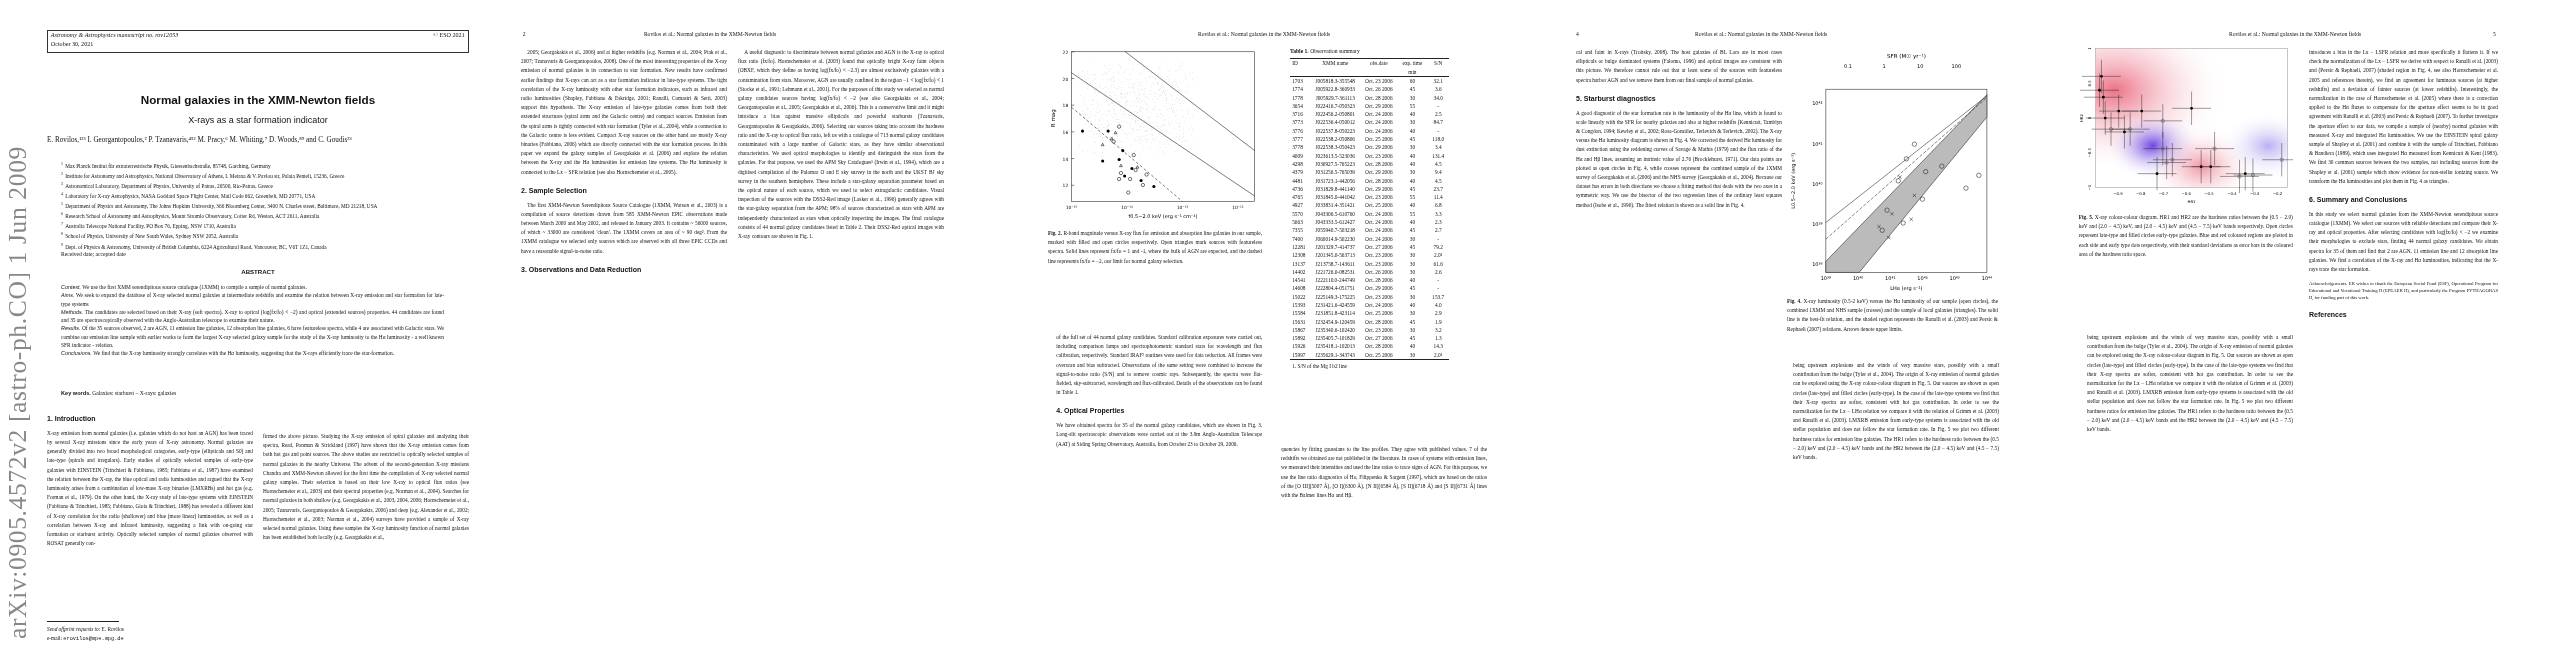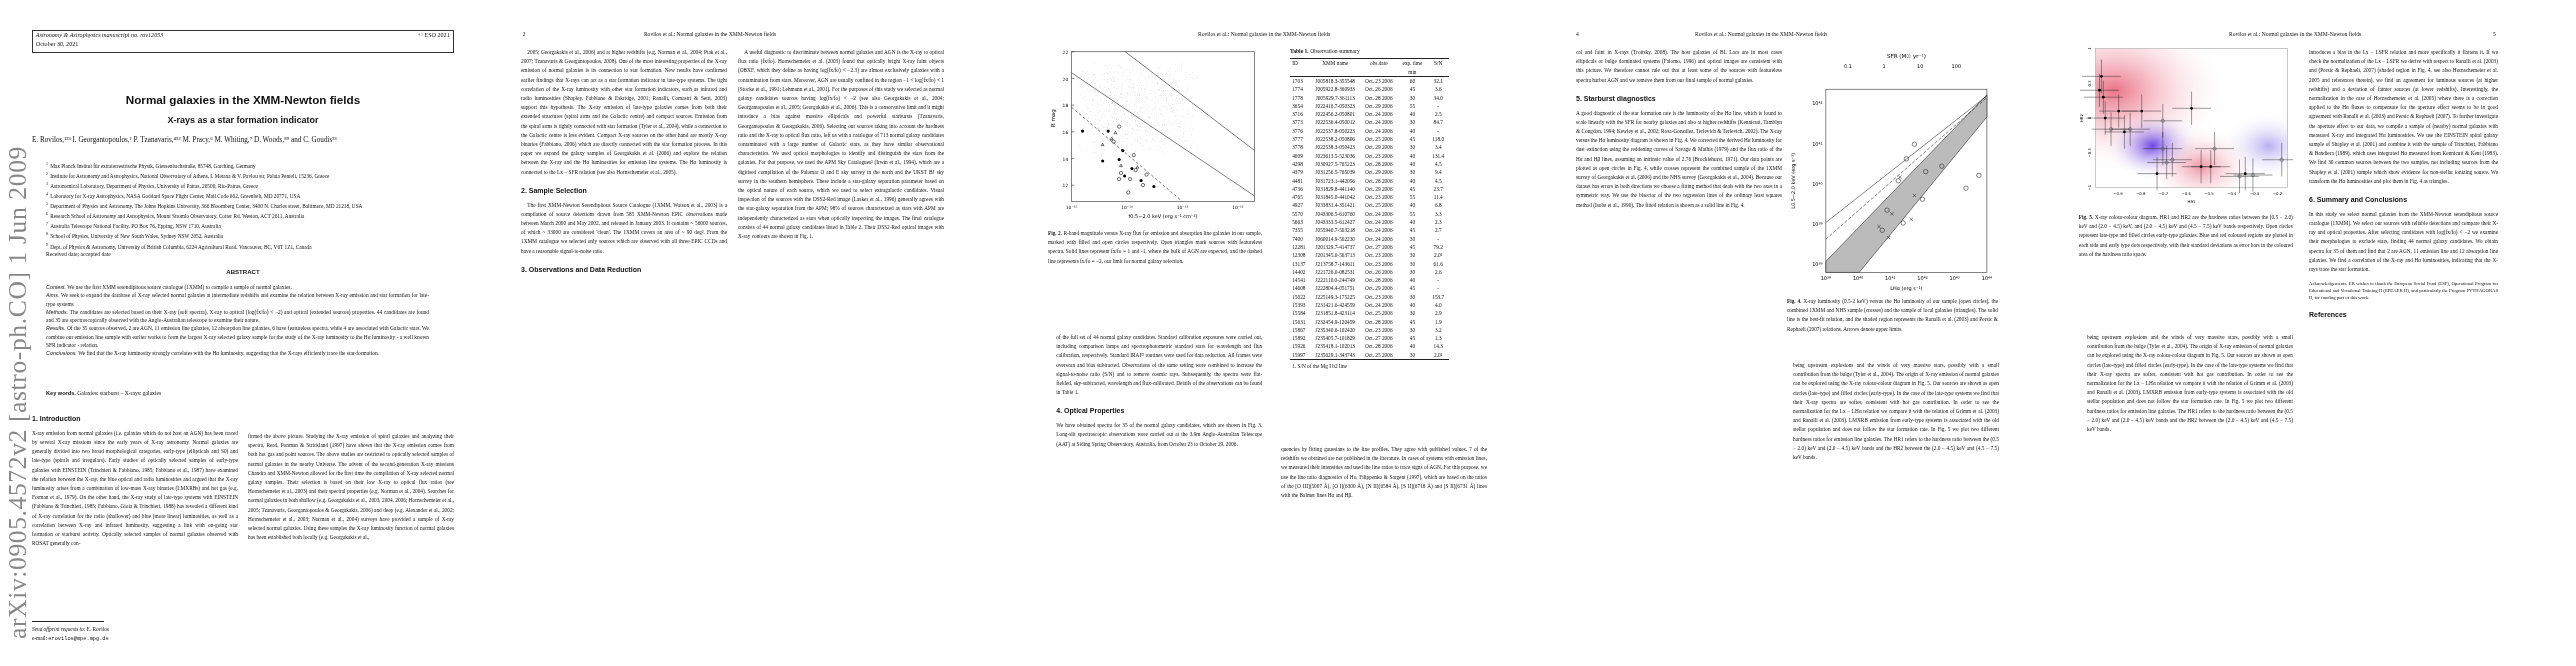--- a/index.html
+++ b/index.html
@@ -5,21 +5,21 @@
   html,body{margin:0;padding:0;background:#fff;}
   body{width:2576px;height:667px;position:relative;overflow:hidden;font-family:"Liberation Serif","DejaVu Serif",serif;color:#111;}
   .page{position:absolute;top:0;height:667px;width:489px;}
   .p-txt{font-size:5.3px;line-height:9.2px;text-align:justify;}
   .col{position:absolute;}
   .sans{font-family:"Liberation Sans","DejaVu Sans",sans-serif;}
   .hdr{position:absolute;top:31px;font-size:5.6px;}
   .boxhdr{position:absolute;left:32px;top:30px;width:422px;height:23px;border:0.8px solid #333;font-size:6.1px;line-height:9.4px;padding:0 2.8px;box-sizing:border-box;}
   .boxhdr .r{position:absolute;right:3.3px;top:0;}
   .title{position:absolute;left:32px;width:422px;text-align:center;top:93px;font-size:11.7px;font-weight:bold;}
-  .subtitle{position:absolute;left:32px;width:422px;text-align:center;top:115px;font-size:9px;font-weight:bold;}
+  .subtitle{position:absolute;left:32px;width:422px;text-align:center;top:115px;font-size:9px;font-weight:normal;}
   .authors{position:absolute;left:32px;width:422px;text-align:left;top:136px;font-size:7.2px;}
   .affil{position:absolute;left:46px;top:160px;width:389px;font-size:5.3px;line-height:8.3px;}
   .affil div sup{font-size:3.9px;margin-right:2.2px;}
   .received{position:absolute;left:46px;top:251px;font-size:5.6px;}
   .abs-title{position:absolute;left:32px;width:422px;text-align:center;top:268px;font-size:6.1px;font-weight:bold;}
   .abstract{position:absolute;left:46px;top:283px;width:383px;font-size:5.4px;line-height:8.3px;text-align:justify;}
   .abstract .lbl{font-style:italic;font-family:"Liberation Sans",sans-serif;}
   .kw{position:absolute;left:46px;top:390px;font-size:5.6px;}
   .kw b{font-family:"Liberation Sans",sans-serif;}
   .arxiv{position:absolute;left:3.3px;top:639px;transform-origin:0 0;transform:rotate(-90deg);font-size:25.6px;color:#888;white-space:nowrap;font-family:"Liberation Serif",serif;letter-spacing:0.6px;}
@@ -33,21 +33,21 @@
   table.obs td{padding:0 5px;text-align:center;}
   table.obs td:first-child,table.obs th:first-child{text-align:left;padding-left:2.2px;}
   .figcap{font-size:5.3px;line-height:9.2px;text-align:justify;}
   svg text{font-family:"DejaVu Sans",sans-serif;}
 </style>
 </head>
 <body>
 
 <div class="arxiv">arXiv:0905.4572v2 [astro-ph.CO] 1 Jun 2009</div>
 
-<div class="page" style="left:0;">
+<div class="page" style="left:15px;">
   <div class="boxhdr">
     <div><i>Astronomy &amp; Astrophysics manuscript no. rov12053</i></div>
     <div>October 30, 2021</div>
     <div class="r">© ESO 2021</div>
   </div>
   <div class="title sans">Normal galaxies in the XMM-Newton fields</div>
   <div class="subtitle sans">X-rays as a star formation indicator</div>
   <div class="authors">E. Rovilos,¹²³ I. Georgantopoulos,² P. Tzanavaris,⁴⁵² M. Pracy,⁶ M. Whiting,⁷ D. Woods,⁸⁹ and C. Goudis²³</div>
   <div class="affil" id="affil">
       <div><sup>1</sup><span>Max Planck Institut für extraterrestrische Physik, Giessenbachstraße, 85748, Garching, Germany</span></div>

